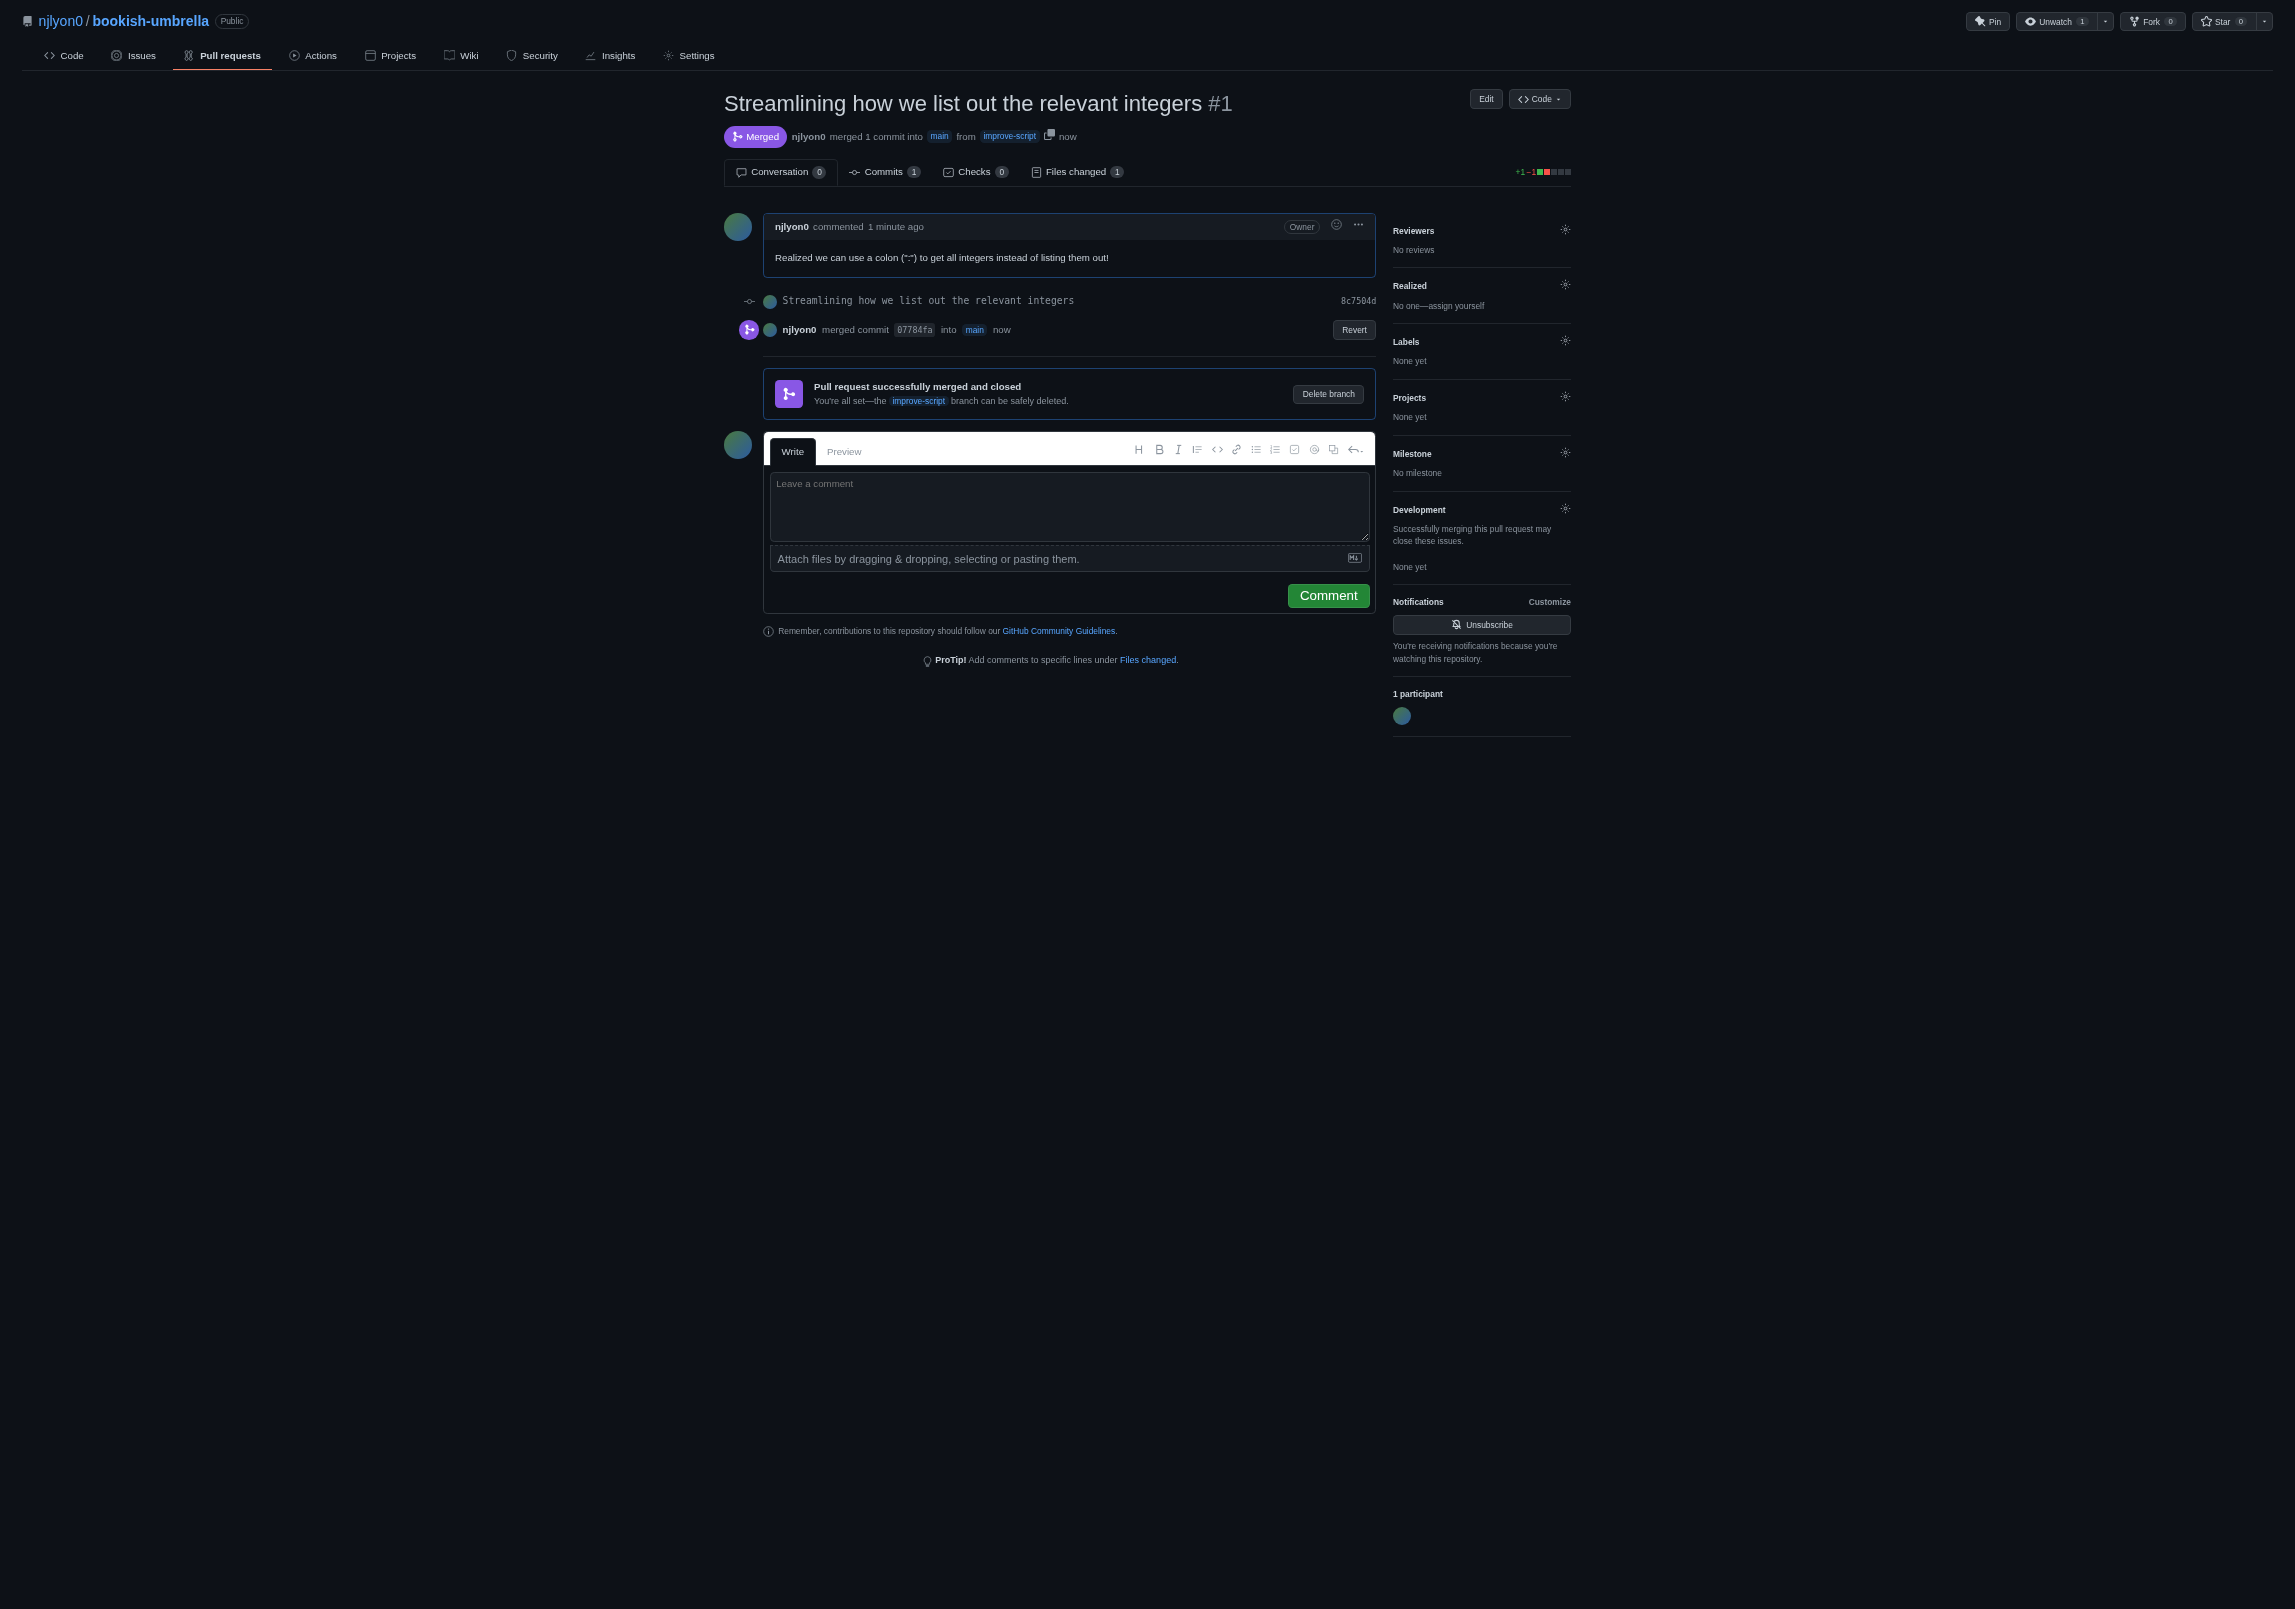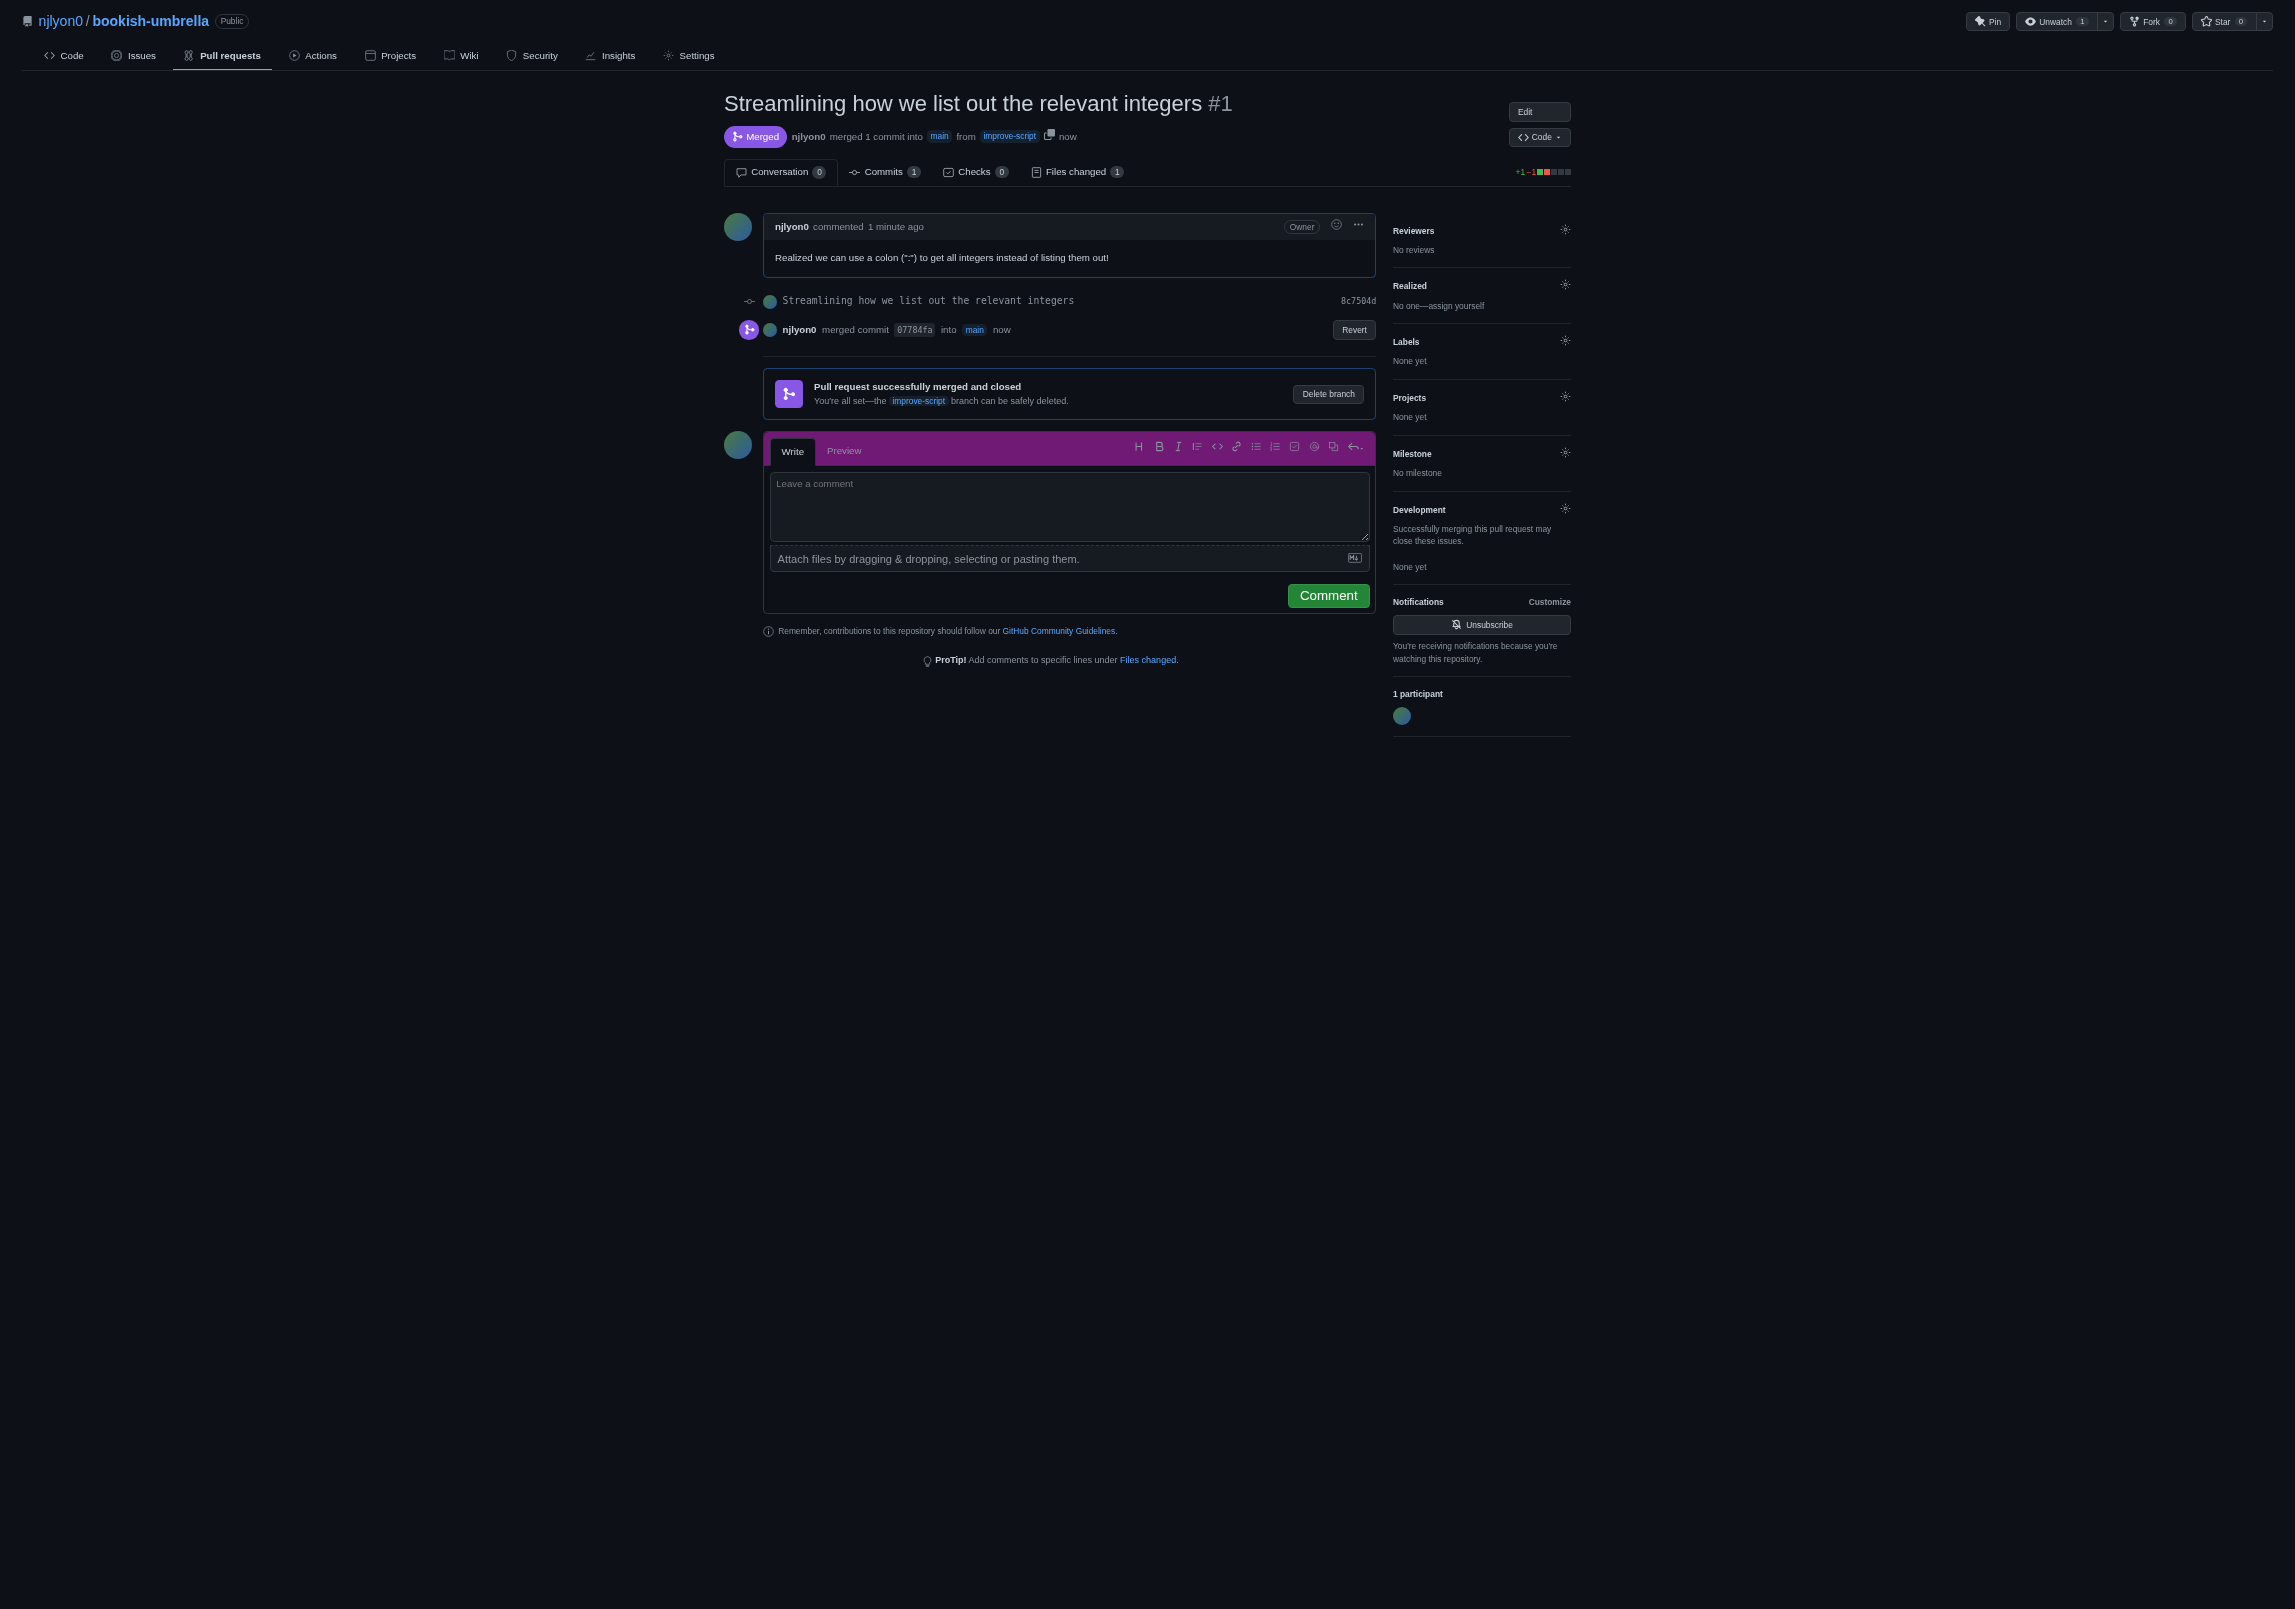--- a/index.html
+++ b/index.html
@@ -21,21 +21,21 @@
 .repo-tabs { display: flex; gap: 5.6px; padding: 0 11px; margin-top: 11px; border-bottom: 0.7px solid #21262d; }
 .repo-tab { padding: 5.6px 11px; color: #c9d1d9; display: flex; align-items: center; gap: 5.6px; border-bottom: 1.4px solid transparent; cursor: pointer; font-size: 9.7px; }
 .repo-tab.selected { border-bottom-color: #f78166; font-weight: 600; }
 .repo-tab .octicon { color: #8b949e; }
 .container { max-width: 891px; margin: 0 auto; padding: 16.7px 22px; }
 .pr-title { font-size: 22px; font-weight: 400; margin-bottom: 5.6px; }
 .pr-title .num { color: #8b949e; font-weight: 300; }
 .pr-meta { display: flex; align-items: center; gap: 4.2px; flex-wrap: wrap; color: #8b949e; margin-bottom: 11px; }
 .state-badge { background: #8957e5; color: #fff; border-radius: 2em; padding: 3.5px 8.4px; display: inline-flex; align-items: center; gap: 2.8px; font-weight: 500; }
 .branch-ref { background: rgba(88,166,255,0.1); color: #58a6ff; border-radius: 4.2px; padding: 0 3.5px; font-family: Liberation Sans, sans-serif; font-size: 8.4px; }
-.title-actions { float: right; display: flex; gap: 5.6px; margin-top: 15px; flex-direction: column; }
+.title-actions { float: right; display: flex; gap: 5.6px; margin-top: 2px; }
 .pr-tabs { display: flex; border-bottom: 0.7px solid #21262d; margin-bottom: 26px; align-items: center; }
 .pr-tab { padding: 5.6px 11px; display: flex; align-items: center; gap: 4.2px; cursor: pointer; color: #c9d1d9; }
 .pr-tab.selected { border: 0.7px solid #21262d; border-bottom: 0.7px solid #0d1117; border-radius: 4.2px 4.2px 0 0; margin-bottom: -0.7px; background: #0d1117; }
 .counter { background: rgba(110,118,129,0.4); border-radius: 2em; padding: 0 4.2px; font-size: 8.4px; min-width: 14px; text-align: center; }
 .diffstat { margin-left: auto; font-size: 8.4px; display: flex; align-items: center; gap: 1.4px; }
 .diff-add { color: #3fb950; }
 .diff-del { color: #f85149; }
 .diff-block { width: 5.6px; height: 5.6px; display: inline-block; }
 .db-add { background: #3fb950; }
 .db-del { background: #f85149; }
@@ -59,21 +59,21 @@
 .commit-sha { color: #8b949e; font-family: ui-monospace, monospace; margin-left: auto; font-size: 8.4px; }
 .commit-msg { font-family: ui-monospace, monospace; color: #8b949e; }
 .commit-msg-sha { font-family: ui-monospace, monospace; background: rgba(110,118,129,0.2); padding: 0.7px 2.8px; border-radius: 2.8px; font-size: 8.4px; }
 .merge-box { border: 0.7px solid rgba(56,139,253,0.4); border-radius: 4.2px; padding: 11px; display: flex; align-items: center; gap: 11px; margin-left: 39px; margin-top: 11px; margin-bottom: 11px; }
 .merge-icon { width: 28px; height: 28px; background: #8957e5; border-radius: 4.2px; display: flex; align-items: center; justify-content: center; color: #fff; flex-shrink: 0; }
 .merge-text { flex: 1; }
 .merge-text .title { font-weight: 600; color: #c9d1d9; }
 .merge-text .sub { color: #8b949e; font-size: 9px; }
 .hr-line { border: 0; border-top: 1.4px solid #21262d; margin: 11px 0 11px 39px; }
 .editor-box { flex: 1; border: 0.7px solid #30363d; border-radius: 4.2px; }
-.editor-tabs { display: flex; background: #701a75; border-bottom: 0.7px solid #30363d; border-radius: 4.2px 4.2px 0 0; padding: 5.6px 5.6px 0; align-items: center; }
+.editor-tabs { display: flex; background: #ffffff; border-bottom: 0.7px solid #30363d; border-radius: 4.2px 4.2px 0 0; padding: 5.6px 5.6px 0; align-items: flex-end; }
 .editor-tab { padding: 5.6px 11px; cursor: pointer; font-size: 9.7px; color: #8b949e; }
 .editor-tab.selected { background: #0d1117; border: 0.7px solid #30363d; border-bottom: 0.7px solid #0d1117; border-radius: 4.2px 4.2px 0 0; margin-bottom: -0.7px; color: #c9d1d9; }
 .toolbar { margin-left: auto; display: flex; gap: 8.4px; padding: 0 5.6px 5.6px; color: #8b949e; }
 .toolbar span { cursor: pointer; }
 .editor-body { padding: 5.6px; background: #0d1117; }
 textarea { width: 100%; min-height: 70px; background: #161b22; border: 0.7px solid #30363d; border-radius: 4.2px; padding: 5.6px; color: #c9d1d9; font-family: inherit; font-size: 9.7px; resize: vertical; }
 .attach-hint { border: 0.7px solid #30363d; border-top: 0.7px dashed #30363d; border-radius: 0 0 4.2px 4.2px; padding: 4.2px 7px; font-size: 11px; color: #8b949e; display: flex; justify-content: space-between; margin-top: -0.7px; background: #161b22; }
 .editor-footer { display: flex; justify-content: flex-end; padding: 5.6px; }
 .btn-primary { background: #238636; border: 0.7px solid rgba(240,246,252,0.1); color: #fff; font-weight: 500; padding: 3.5px 11px; border-radius: 4.2px; cursor: pointer; }
 .guidelines { font-size: 8.4px; color: #8b949e; margin-left: 39px; display: flex; align-items: center; gap: 4.2px; margin-top: 5.6px; }

